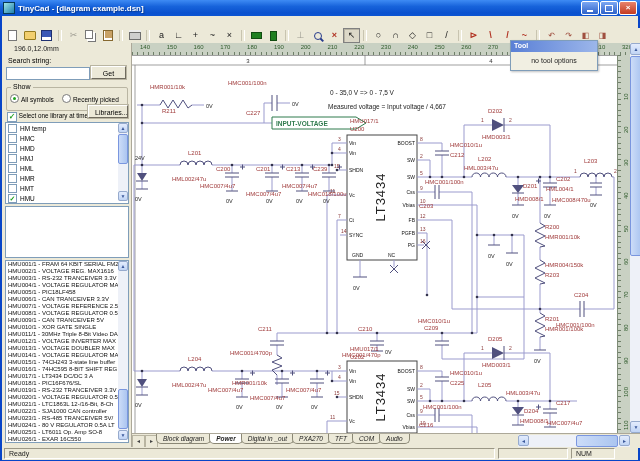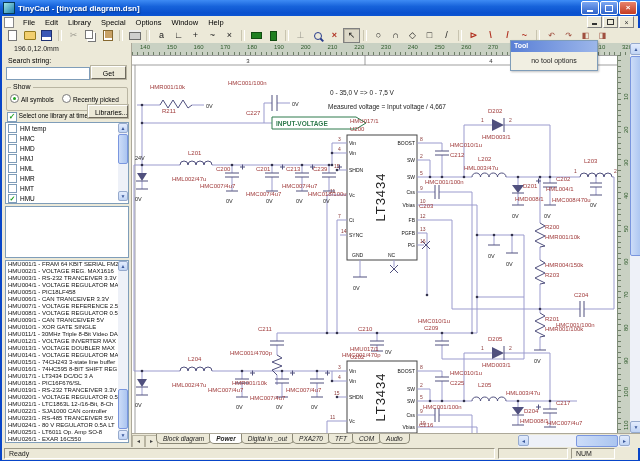--- a/index.html
+++ b/index.html
@@ -110,45 +110,32 @@
 .toolpopup{position:absolute;left:508px;top:40px;width:86px;z-index:50;border:1px solid #7F9DB9;background:#F1EFE2;box-shadow:1px 1px 2px rgba(0,0,0,.25);}
 .tptitle{height:10px;background:linear-gradient(90deg,#5A80D6,#9CB6EA);color:#fff;font-size:7px;font-weight:bold;padding:1px 0 0 3px;}
 .tpbody{font-size:7px;text-align:center;padding:5px 2px 6px 2px;color:#222;}
 </style>
 </head>
 <body>
 
 <div class="win">
   <div class="titlebar">
     <span class="appicon"></span>
-    <span class="title">TinyCad - [tinycad diagram.dsn]</span>
+    <span class="title">TinyCad - [diagram example.dsn]</span>
     <span class="winbtns">
       <span class="wb min">
           <i></i>
         </span>
       <span class="wb max">
           <i></i>
         </span>
       <span class="wb close">×</span>
     </span>
   </div>
 
-  <div class="menubar">
-    <span class="docicon"></span>
-    <span id="menuitems"><span class="mi">File</span><span class="mi">Edit</span><span class="mi">Library</span><span class="mi">Special</span><span class="mi">Options</span><span class="mi">Window</span><span class="mi">Help</span></span>
-    <span class="mdibtns">
-      <span class="mdib">
-          <i class="mn"></i>
-        </span>
-      <span class="mdib">
-          <i class="rs"></i>
-        </span>
-      <span class="mdib">×</span>
-    </span>
-  </div>
 
   <div class="toolbar" id="toolbar">
       <span class="tbtn">
         <i class="g gpage"></i>
       </span>
       <span class="tbtn">
         <i class="g gfold"></i>
       </span>
       <span class="tbtn">
         <i class="g gflop"></i>

